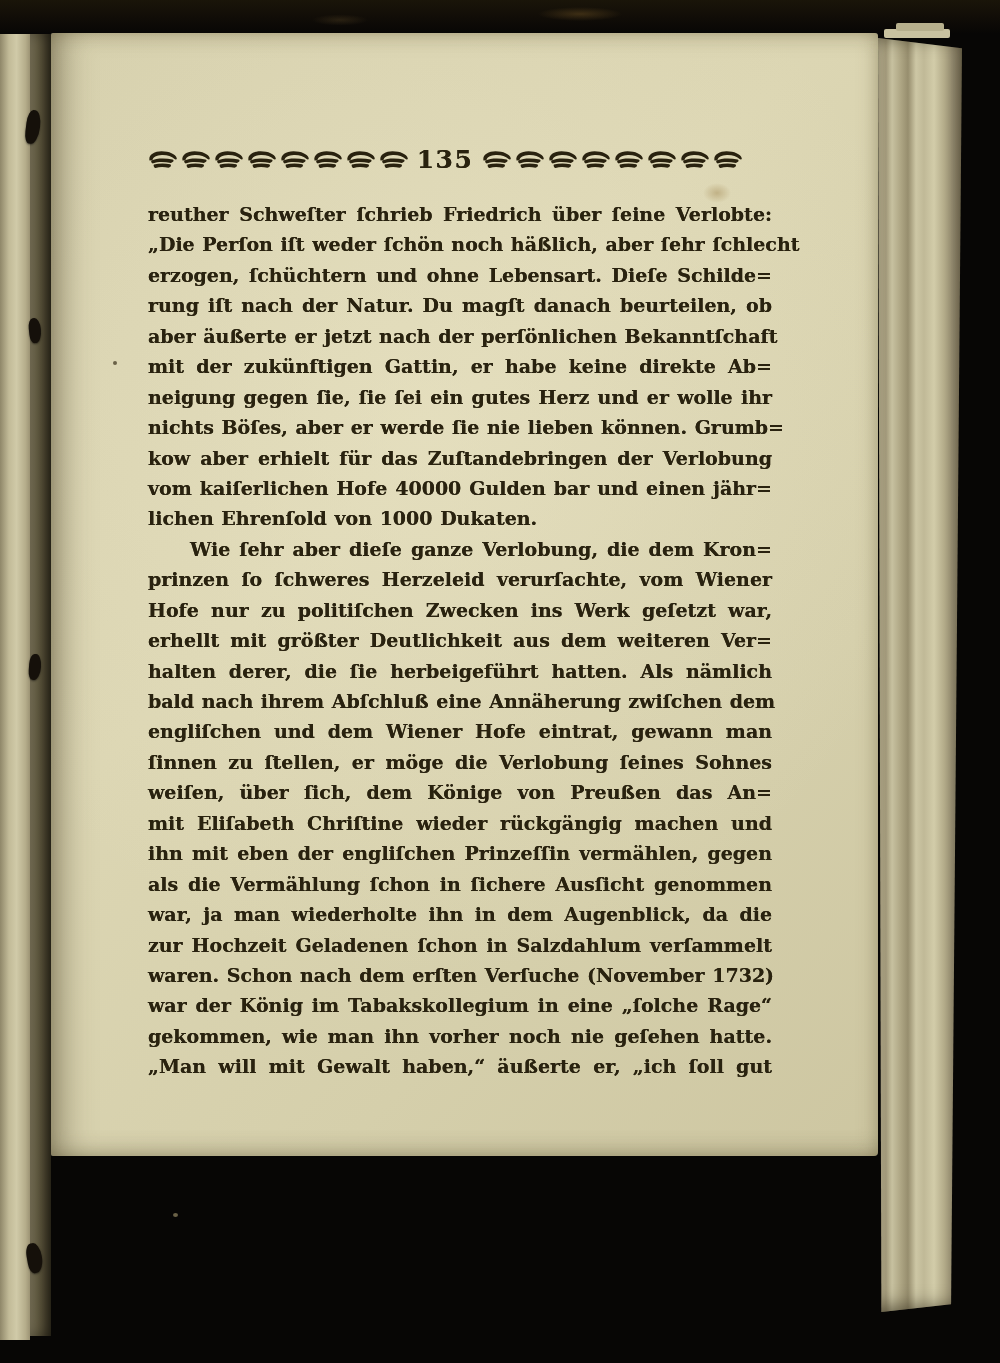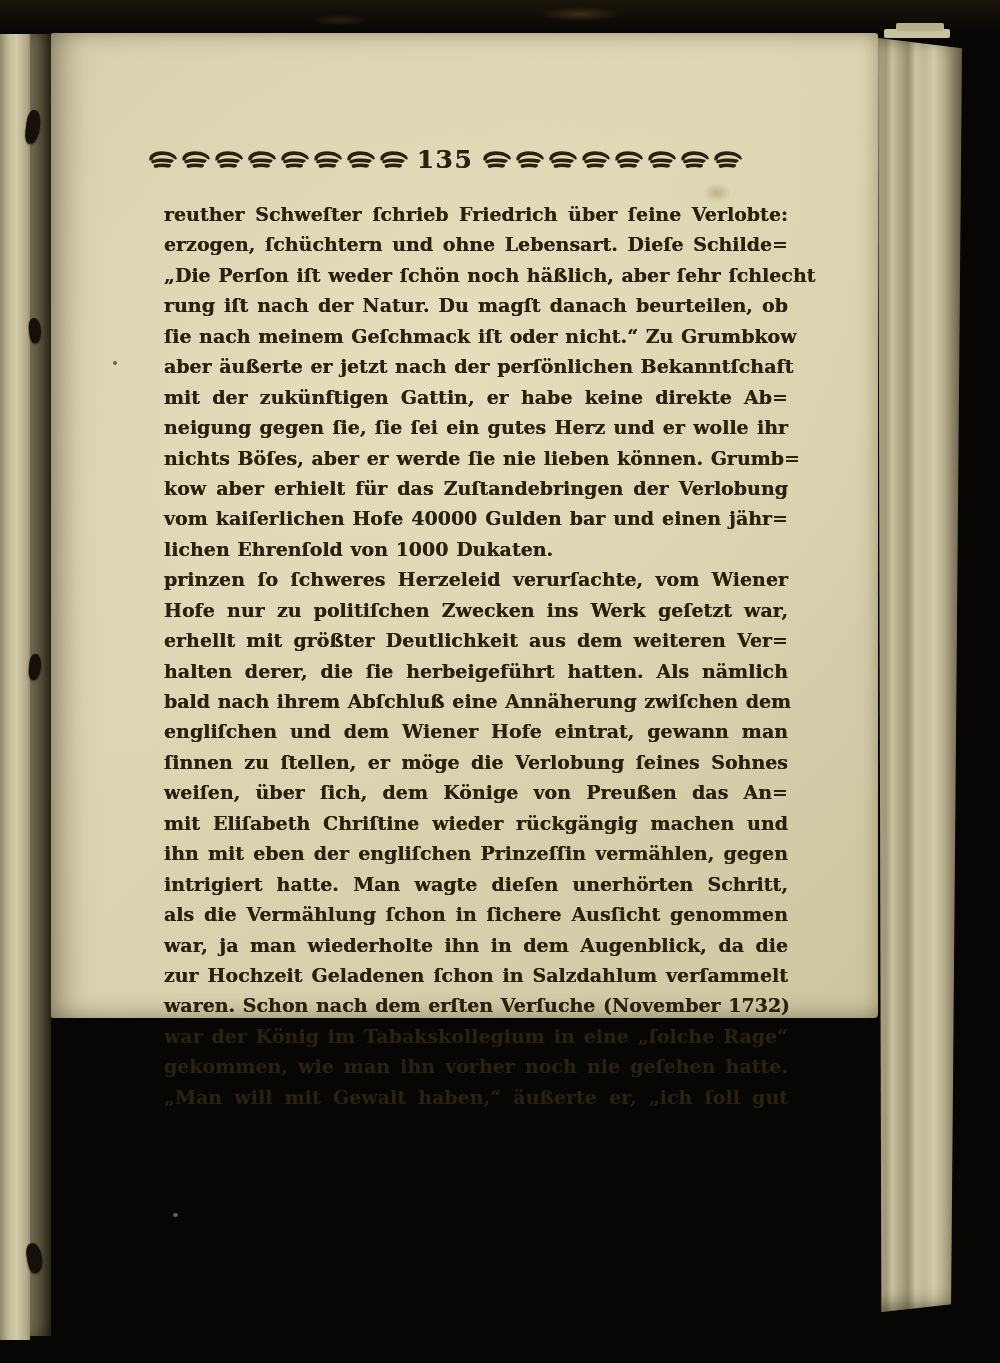--- a/index.html
+++ b/index.html
@@ -35,21 +35,21 @@
   .binding-stitch{
     position:absolute;background:#15100a;border-radius:46% 54% 60% 40%;
     box-shadow:0 1px 2px rgba(0,0,0,.5);
   }
   .stitch-1{left:26px;top:110px;width:14px;height:34px;transform:rotate(7deg);}
   .stitch-2{left:29px;top:318px;width:12px;height:25px;transform:rotate(-6deg);}
   .stitch-3{left:29px;top:654px;width:12px;height:26px;transform:rotate(4deg);}
   .stitch-4{left:27px;top:1243px;width:15px;height:30px;transform:rotate(-10deg);}
   
   .book-page{
-    position:absolute;left:51px;top:33px;width:827px;height:985px;
+    position:absolute;left:51px;top:33px;width:827px;height:1123px;
     background:
       radial-gradient(90% 70% at 45% 35%, rgba(236,230,200,.5), rgba(0,0,0,0) 70%),
       linear-gradient(135deg,#d6d0ad 0%,#dcd6b3 40%,#d5cfab 72%,#cdc6a1 100%);
     box-shadow:
       inset 24px 0 34px -16px rgba(70,60,35,.55),
       inset -10px 0 22px -12px rgba(95,85,52,.40),
       inset 0 -12px 26px -14px rgba(95,85,52,.40),
       inset 0 10px 20px -12px rgba(120,110,70,.35);
     border-radius:2px 3px 4px 2px;
   }
@@ -71,21 +71,21 @@
     display:flex;align-items:center;justify-content:space-between;
   }
   .ornament-row{display:flex;align-items:center;color:var(--ink);filter:blur(.2px);}
   .ornament-row svg{width:32px;height:19px;margin-right:1px;flex:0 0 auto;}
   .page-number{
     font-size:25px;font-weight:600;color:var(--ink);letter-spacing:1.5px;
     text-shadow:0 0 .5px rgba(35,28,10,.9);padding:0 4px;
   }
   
   .page-text{
-    position:absolute;left:113px;top:166px;width:624px;
+    position:absolute;left:97px;top:166px;width:624px;
     font-size:19px;font-weight:700;color:var(--ink);
     text-shadow:0 0 .5px rgba(35,28,10,.85);
     word-spacing:1px;
   }
   .line{
     height:30.45px;line-height:30.45px;
     text-align:justify;text-align-last:justify;
     white-space:nowrap;overflow:visible;
   }
   .line.pend{text-align-last:left;}
@@ -194,42 +194,41 @@
   </svg>
           <svg viewBox="0 0 32 19" xmlns="http://www.w3.org/2000/svg" fill="currentColor" aria-hidden="true">
     <path d="M3.5,10.5 C2.2,5 8,1.2 15.5,1.2 C23.2,1.2 29.6,4 30.7,8 C31.1,9.3 29.7,10 28.6,9.1 C25.4,6 21,4.8 15.8,5 C10.4,5.2 7.1,7 6.4,10.3 Z"></path>
     <path d="M5.4,10.6 C10,8.2 19,8 26.6,9.5 C27.9,9.8 27.9,11.3 26.6,12.1 L24.9,13.1 C18.4,11.4 11.4,11.6 7.4,13.3 C5.7,13.9 4.7,12 5.4,10.6 Z"></path>
     <path d="M7.9,14.6 C13,13.2 19,13.2 24.1,14.3 C25.3,14.6 25.3,16.1 24.1,16.9 L22.5,17.8 C17.8,16.7 13.4,16.8 9.7,17.9 C8.1,18.3 7.1,15.7 7.9,14.6 Z"></path>
   </svg>
         </div>
     </div>
     <div class="page-text">
         <div class="line">reuther Schweſter ſchrieb Friedrich über ſeine Verlobte:</div>
+        <div class="line">„Die Perſon iſt weder ſchön noch häßlich, aber ſehr ſchlecht</div>
         <div class="line">erzogen, ſchüchtern und ohne Lebensart. Dieſe Schilde=</div>
-        <div class="line">„Die Perſon iſt weder ſchön noch häßlich, aber ſehr ſchlecht</div>
         <div class="line">rung iſt nach der Natur. Du magſt danach beurteilen, ob</div>
-        <div class="line">ſie nach meinem Geſchmack iſt oder nicht.“ Zu Grumbkow</div>
         <div class="line">aber äußerte er jetzt nach der perſönlichen Bekanntſchaft</div>
         <div class="line">mit der zukünftigen Gattin, er habe keine direkte Ab=</div>
         <div class="line">neigung gegen ſie, ſie ſei ein gutes Herz und er wolle ihr</div>
         <div class="line">nichts Böſes, aber er werde ſie nie lieben können. Grumb=</div>
         <div class="line">kow aber erhielt für das Zuſtandebringen der Verlobung</div>
         <div class="line">vom kaiſerlichen Hofe 40000 Gulden bar und einen jähr=</div>
         <div class="line pend">lichen Ehrenſold von 1000 Dukaten.</div>
+        <div class="line indent">Wie ſehr aber dieſe ganze Verlobung, die dem Kron=</div>
         <div class="line">prinzen ſo ſchweres Herzeleid verurſachte, vom Wiener</div>
         <div class="line">Hofe nur zu politiſchen Zwecken ins Werk geſetzt war,</div>
         <div class="line">erhellt mit größter Deutlichkeit aus dem weiteren Ver=</div>
         <div class="line">halten derer, die ſie herbeigeführt hatten. Als nämlich</div>
         <div class="line">bald nach ihrem Abſchluß eine Annäherung zwiſchen dem</div>
         <div class="line">engliſchen und dem Wiener Hofe eintrat, gewann man</div>
         <div class="line">ſinnen zu ſtellen, er möge die Verlobung ſeines Sohnes</div>
         <div class="line">weiſen, über ſich, dem Könige von Preußen das An=</div>
         <div class="line">mit Eliſabeth Chriſtine wieder rückgängig machen und</div>
         <div class="line">ihn mit eben der engliſchen Prinzeſſin vermählen, gegen</div>
-        <div class="line">intrigiert hatte. Man wagte dieſen unerhörten Schritt,</div>
         <div class="line">als die Vermählung ſchon in ſichere Ausſicht genommen</div>
         <div class="line">war, ja man wiederholte ihn in dem Augenblick, da die</div>
         <div class="line">zur Hochzeit Geladenen ſchon in Salzdahlum verſammelt</div>
         <div class="line">waren. Schon nach dem erſten Verſuche (November 1732)</div>
         <div class="line">war der König im Tabakskollegium in eine „ſolche Rage“</div>
         <div class="line">gekommen, wie man ihn vorher noch nie geſehen hatte.</div>
         <div class="line">„Man will mit Gewalt haben,“ äußerte er, „ich ſoll gut</div>
       </div>
     <div class="paper-stain"></div>
     <div class="paper-speck speck-1"></div>

